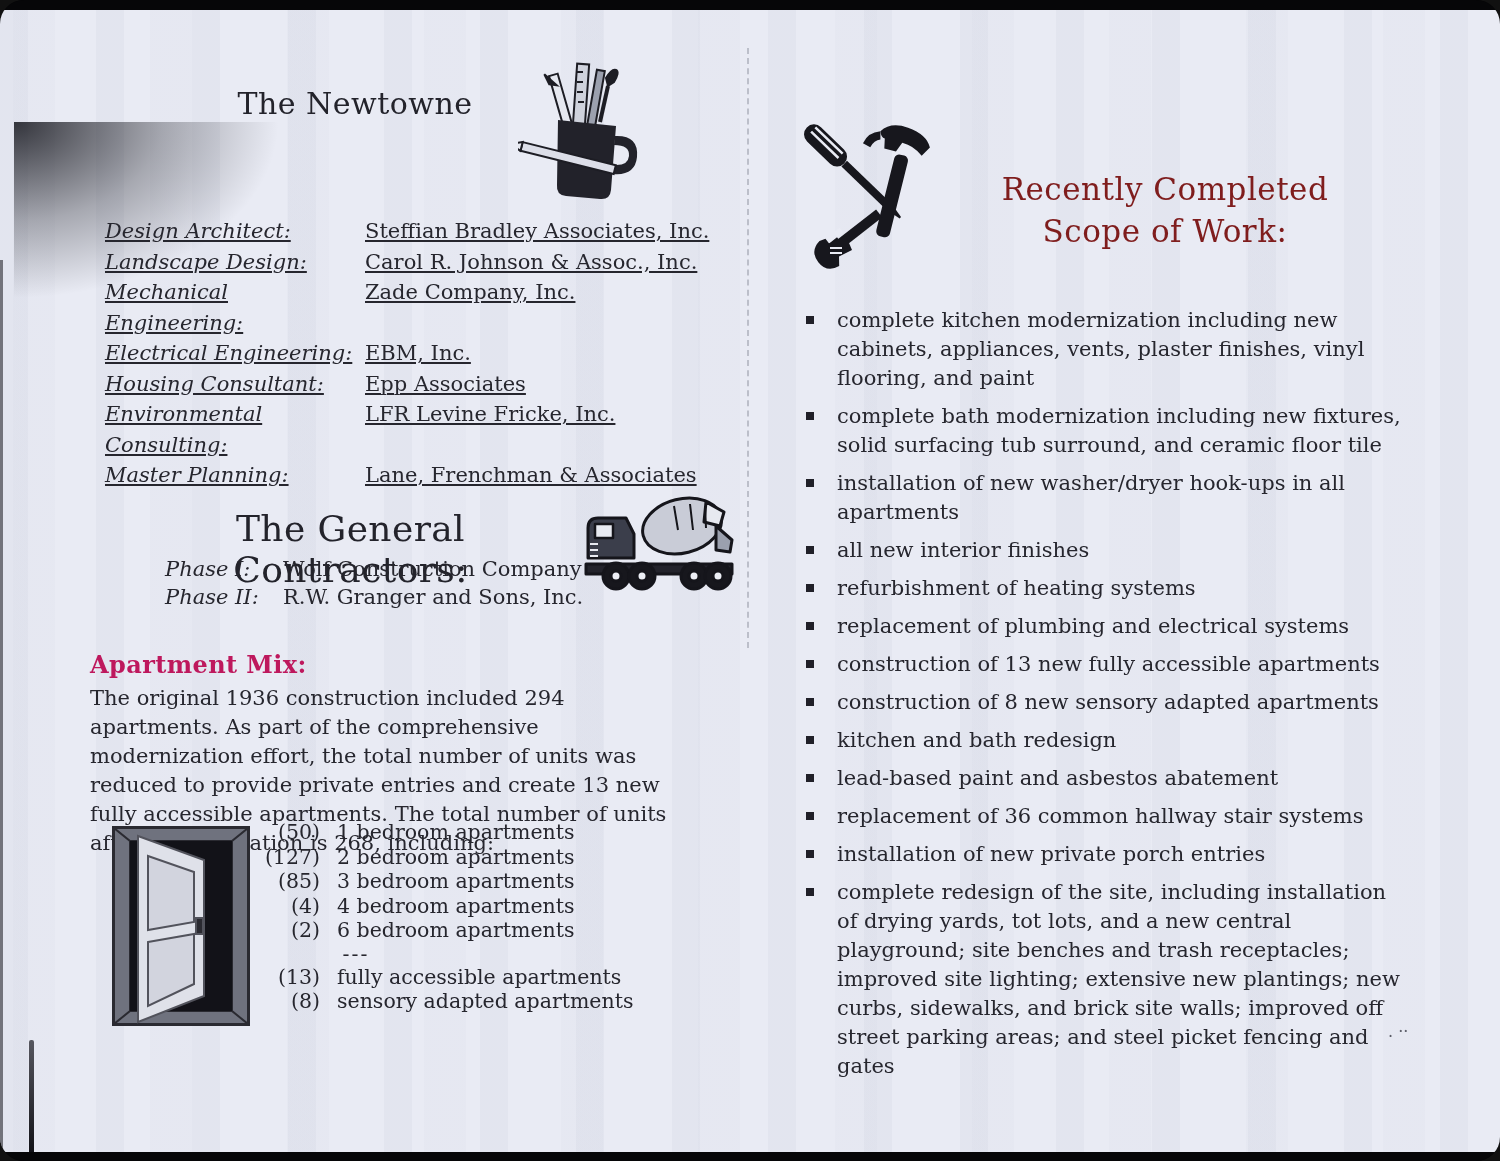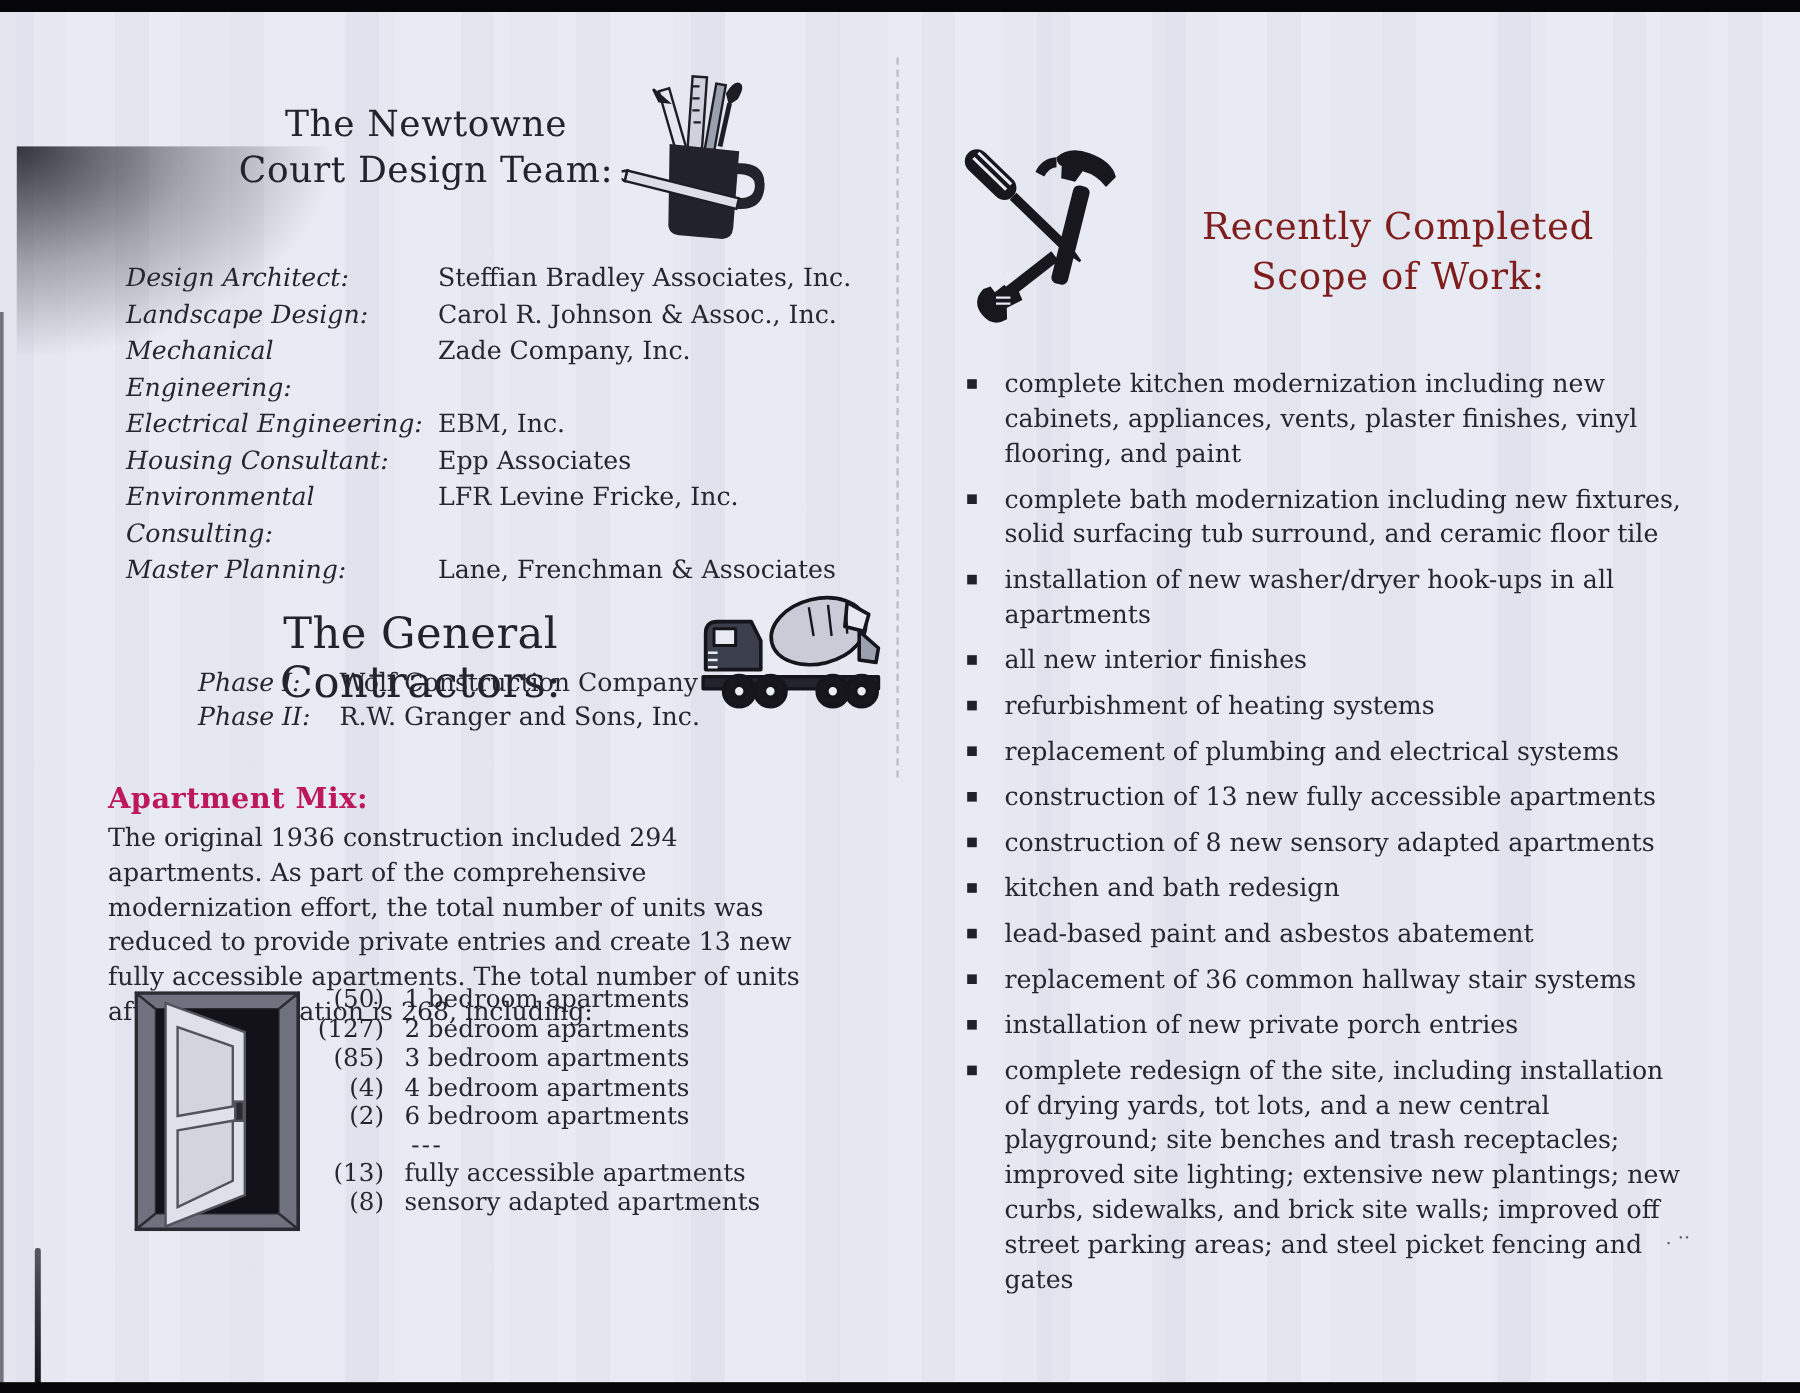--- a/index.html
+++ b/index.html
@@ -1,38 +1,38 @@
 <!DOCTYPE html>
 <html><head>
 <meta charset="utf-8">
 <style>
   html,body{margin:0;padding:0;background:#111;}
   .screen{position:relative;width:1500px;height:1161px;overflow:hidden;
-          font-family:"DejaVu Serif","Liberation Serif",serif;color:#26262e;background:#050507;}
+          font-family:"DejaVu Serif","Liberation Serif",serif;color:#26262e;background:#050507;border-radius:24px;}
   .paper{position:absolute;left:0;top:10px;width:1500px;height:1142px;background:#e9ebf4;}
   .streaks{position:absolute;inset:0;pointer-events:none;
     background:
       repeating-linear-gradient(90deg, rgba(201,205,219,.20) 0 28px, rgba(233,235,244,0) 28px 96px),
       repeating-linear-gradient(90deg, rgba(210,213,226,.14) 13px 55px, rgba(233,235,244,0) 55px 150px);}
   .bar{position:absolute;left:0;width:1500px;background:#060608;}
   .bar.top{top:0;height:10px}
   .bar.bottom{top:1152px;height:9px}
   .smudge{position:absolute;left:14px;top:112px;width:285px;height:220px;
     background:radial-gradient(145% 125% at 0% 0%, rgba(28,29,36,.88), rgba(28,29,36,.32) 36%, rgba(28,29,36,0) 64%);}
   .edge-line{position:absolute;left:0;top:250px;width:3px;height:905px;background:rgba(22,22,28,.55);}
   .corner-line{position:absolute;left:29px;top:1030px;width:5px;height:124px;
     background:linear-gradient(rgba(38,38,46,.75), #0b0b10);border-radius:2px;}
   .fold-line{position:absolute;left:747px;top:38px;height:600px;width:0;
     border-left:2px dashed rgba(86,90,106,.30);}
 
   
   .dt-heading{position:absolute;left:150px;top:74px;width:410px;text-align:center;
     font-size:30px;line-height:39px;color:#23232b;letter-spacing:.5px;}
   .pencil-cup{position:absolute;left:518px;top:50px;}
-  .dt-table{position:absolute;left:105px;top:206px;font-size:21px;line-height:30.5px;}
+  .dt-table{position:absolute;left:105px;top:206px;font-size:21px;line-height:30.5px;text-decoration:underline;}
   .dt-row{display:flex;}
   .dt-row .lbl{width:260px;font-style:italic;}
   .gc-heading{position:absolute;left:183px;top:498px;width:335px;text-align:center;
     font-size:36px;color:#23232b;letter-spacing:.4px;}
   .gc-table{position:absolute;left:165px;top:545px;font-size:21px;line-height:28px;}
   .gc-row{display:flex;}
   .gc-row .lbl{width:118px;font-style:italic;}
   .truck{position:absolute;left:578px;top:472px;}
   .am-heading{position:absolute;left:90px;top:640px;font-size:24px;font-weight:bold;
     color:#be185d;letter-spacing:.4px;}
@@ -58,21 +58,20 @@
 <div class="screen">
   <div class="paper">
     <div class="streaks"></div>
     <div class="smudge"></div>
     <div class="edge-line"></div>
     <div class="corner-line"></div>
     <div class="fold-line"></div>
 
     <div class="dt-heading">
       <div>The Newtowne</div>
-      <div>Court Design Team:</div>
     </div>
 
     <div class="pencil-cup">
       <svg width="128" height="148" viewBox="0 0 128 148">
         <g stroke="#1d1d24" stroke-width="2" fill="#e6e8f0">
           <rect x="57" y="4" width="12" height="62" fill="#cfd2dc" transform="rotate(4 63 35)"></rect>
           <line x1="59" y1="12" x2="65" y2="12"></line>
             <line x1="59" y1="22" x2="65" y2="22"></line>
           <line x1="59" y1="32" x2="65" y2="32"></line>
             <line x1="60" y1="42" x2="66" y2="42"></line>

